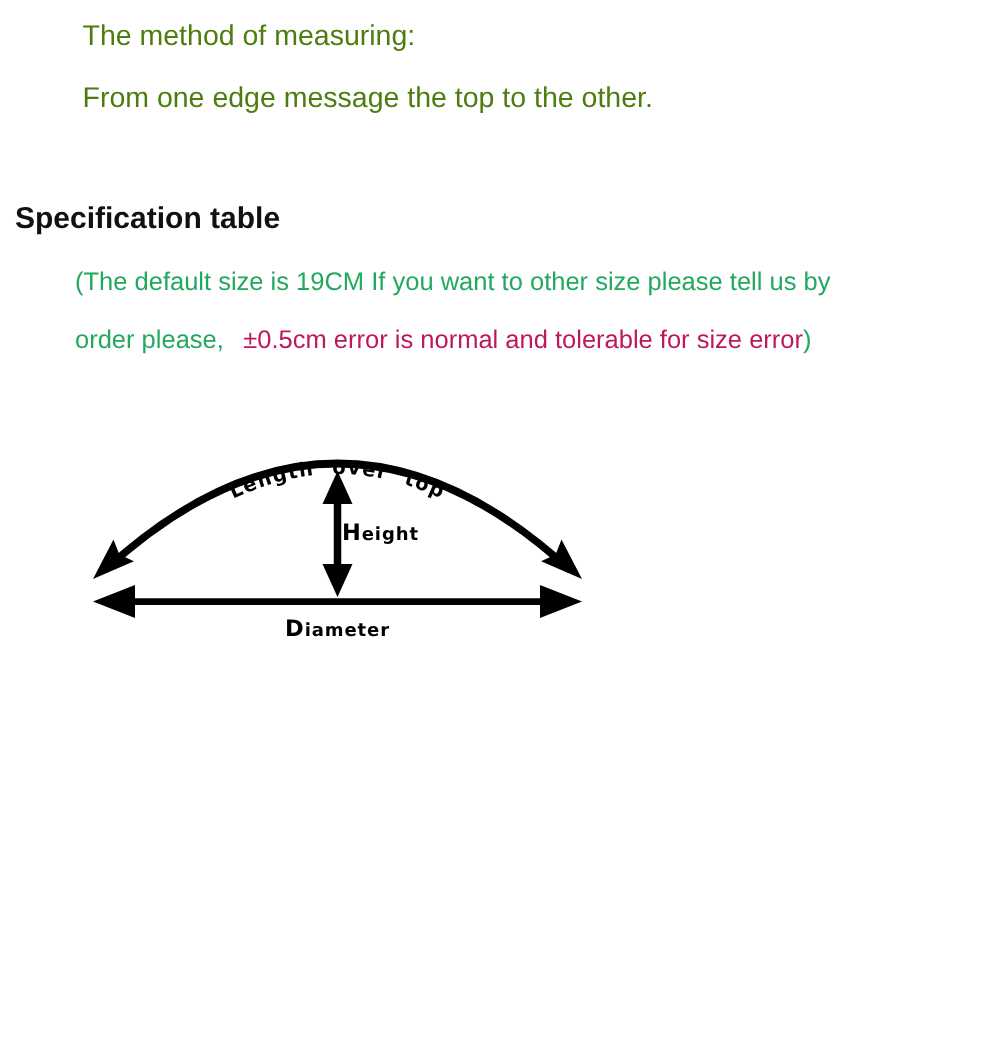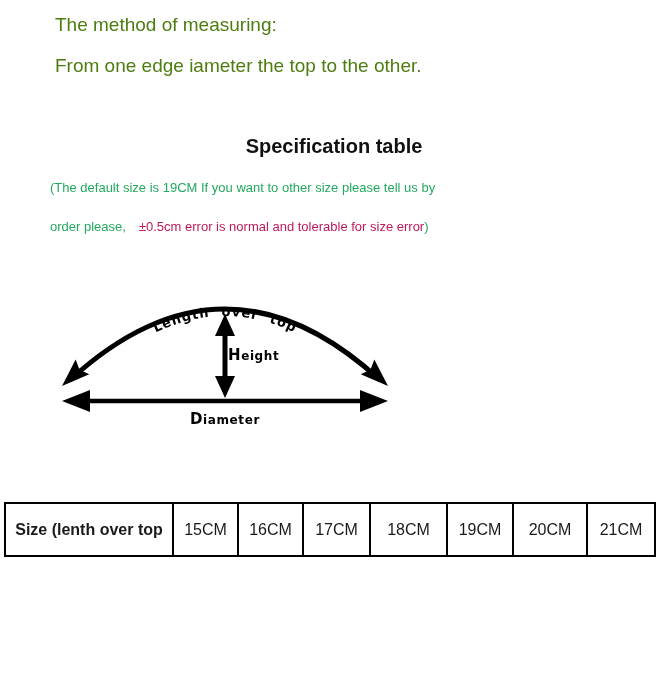--- a/index.html
+++ b/index.html
@@ -14,29 +14,29 @@
     color: #4d7c0f;
     font-size: 19px;
     line-height: 26px;
     margin: 0 0 0 55px;
     white-space: nowrap;
   }
   .intro-line.first { margin-top: 12px; }
   .intro-line.second { margin-top: 15px; }
   .spec-title {
     margin: 54px 0 0 10px;
-    text-align: center;
+    text-align: left;
     font-size: 20px;
     font-weight: bold;
     color: #111111;
     line-height: 26px;
   }
   .note-line {
     color: #22a95f;
-    font-size: 13px;
+    font-size: 17px;
     line-height: 23px;
     margin: 0 0 0 50px;
     white-space: nowrap;
   }
   .note-line.first { margin-top: 17px; }
   .note-line.second { margin-top: 16px; }
   .note-black { color: #be185d; margin-left: 13px; }
   .diagram-svg { display: block; margin: 46px 0 0 60px; }
   .diagram-svg text {
     font-family: "DejaVu Sans", sans-serif;
@@ -68,21 +68,21 @@
     font-weight: bold;
     font-size: 16px;
     color: #111;
   }
   td.light-cell { color: #5b5b5b; }
 </style>
 </head>
 <body>
 
 <div class="intro-line first">The method of measuring:</div>
-<div class="intro-line second">From one edge iameter the top to the other.</div>
+<div class="intro-line second">From one edge message the top to the other.</div>
 
 <div class="spec-title">Specification table</div>
 
 <div class="note-line first">(The default size is 19CM If you want to other size please tell us by</div>
 <div class="note-line second"><span>order please,</span><span class="note-black">±0.5cm error is normal and tolerable for size error</span><span>)</span></div>
 
 <svg class="diagram-svg" width="330" height="150" viewBox="0 0 330 150" xmlns="http://www.w3.org/2000/svg">
 
   <path d="M 10 96 Q 165 -46 320 96" fill="none" stroke="#000" stroke-width="5"></path>
 
@@ -110,24 +110,14 @@
     <col style="width:168px">
       <col style="width:65px">
       <col style="width:65px">
       <col style="width:67px">
     <col style="width:77px">
       <col style="width:66px">
       <col style="width:74px">
       <col style="width:68px">
   </colgroup>
   <tbody>
-    <tr class="row-size">
-      <td class="row-head">Size (lenth over top</td>
-      <td>15CM</td>
-      <td>16CM</td>
-      <td>17CM</td>
-      <td>18CM</td>
-      <td class="light-cell">19CM</td>
-      <td>20CM</td>
-      <td>21CM</td>
-    </tr>
   </tbody>
 </table>
 
 </body></html>

